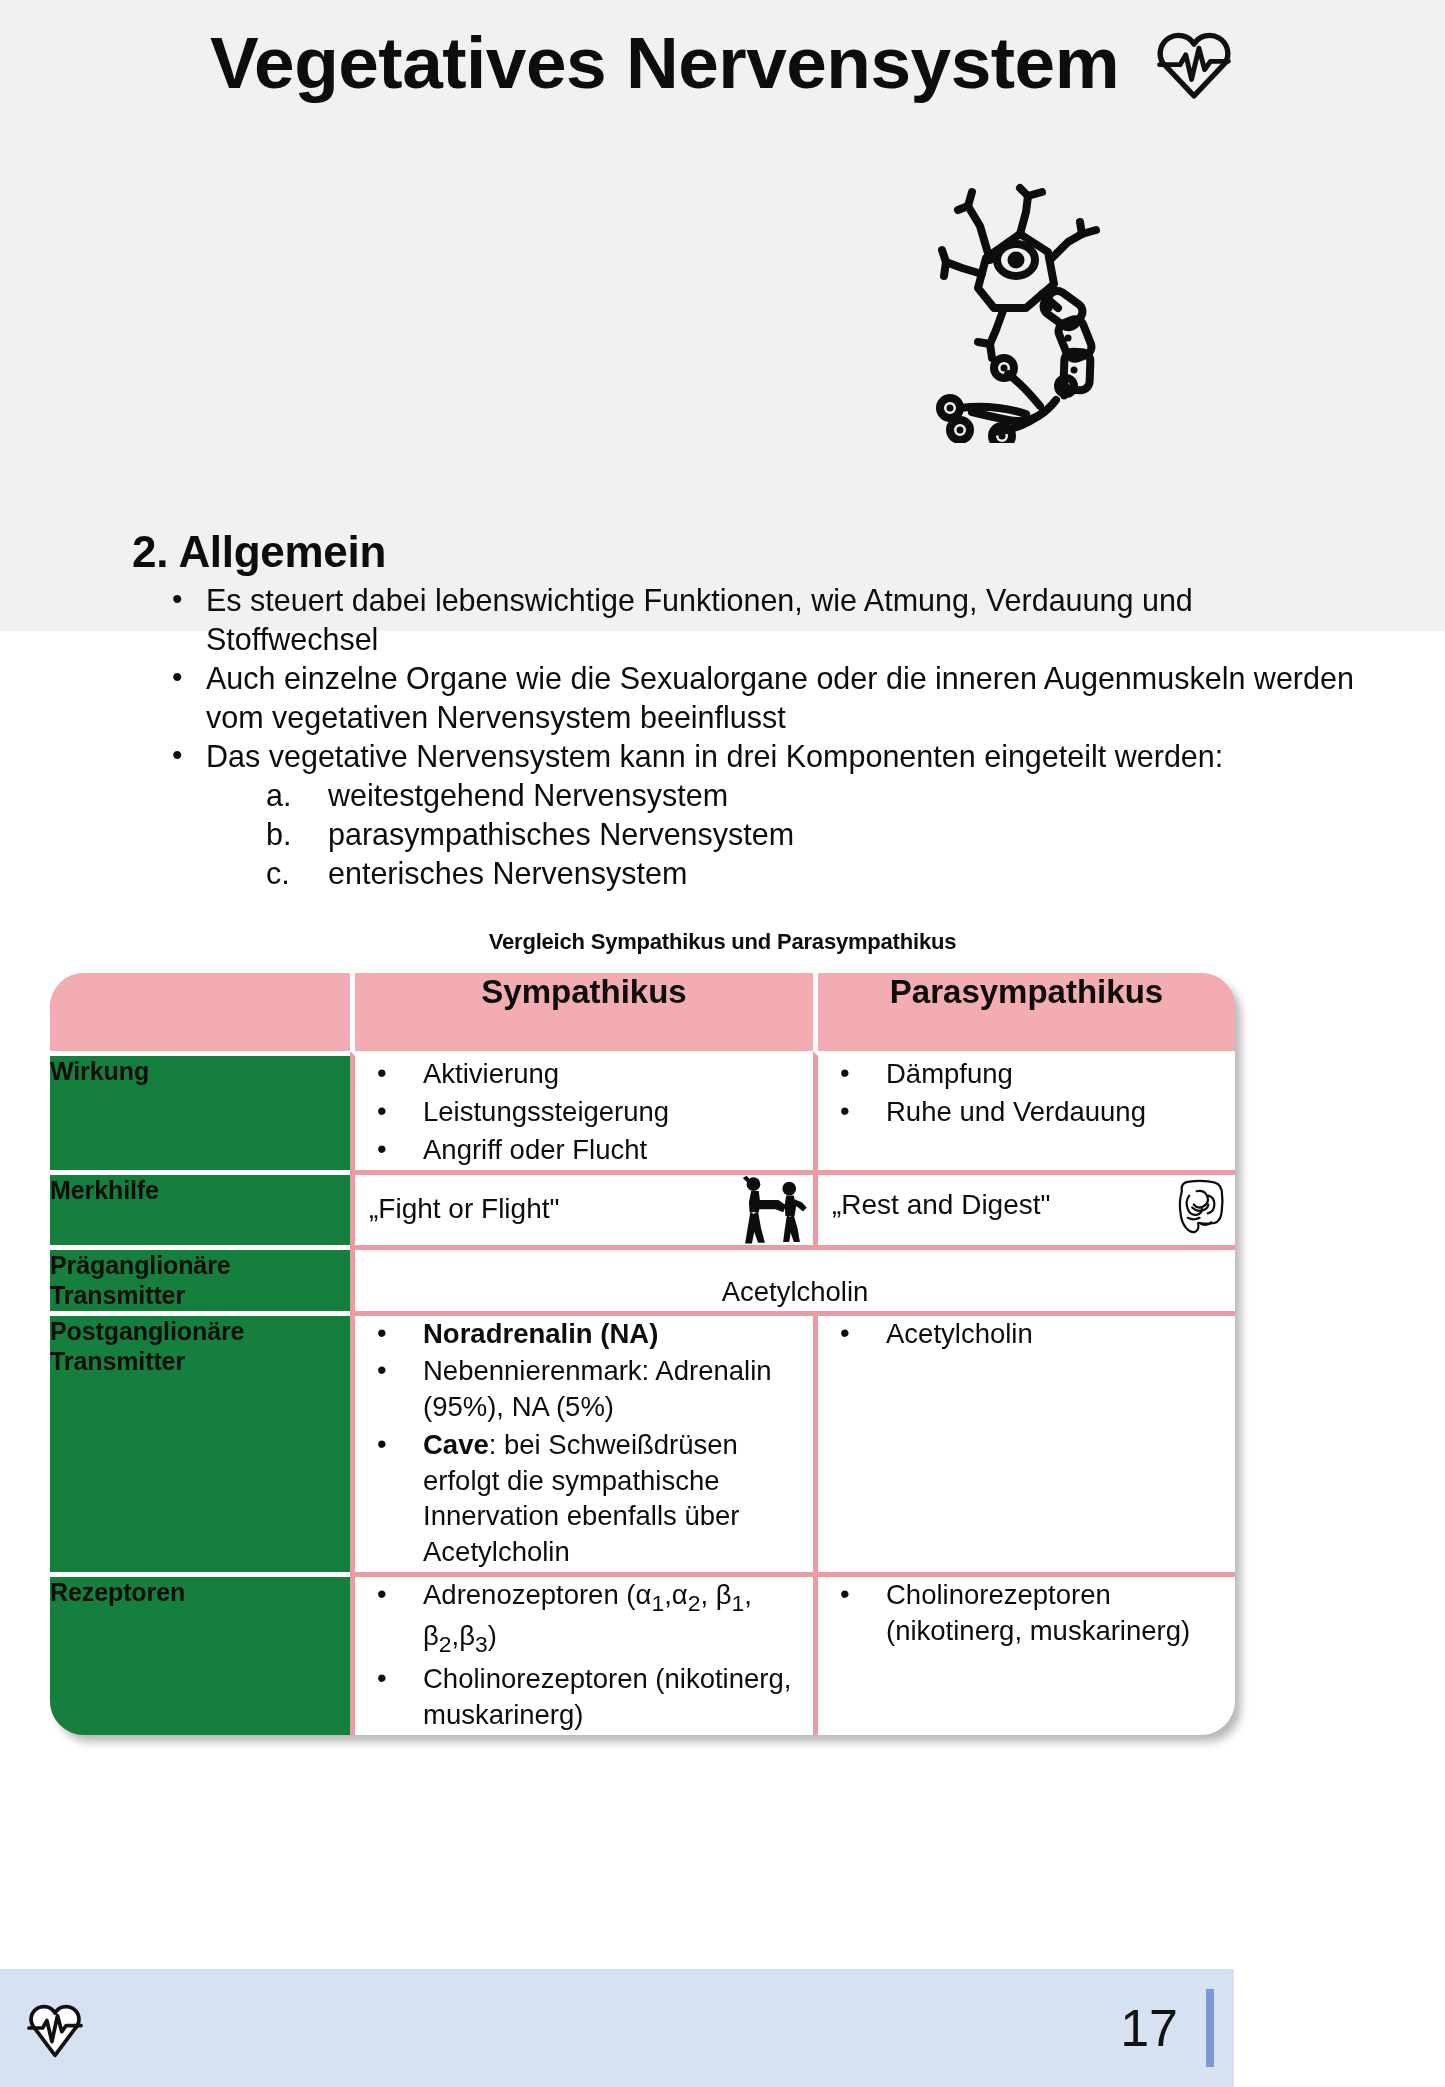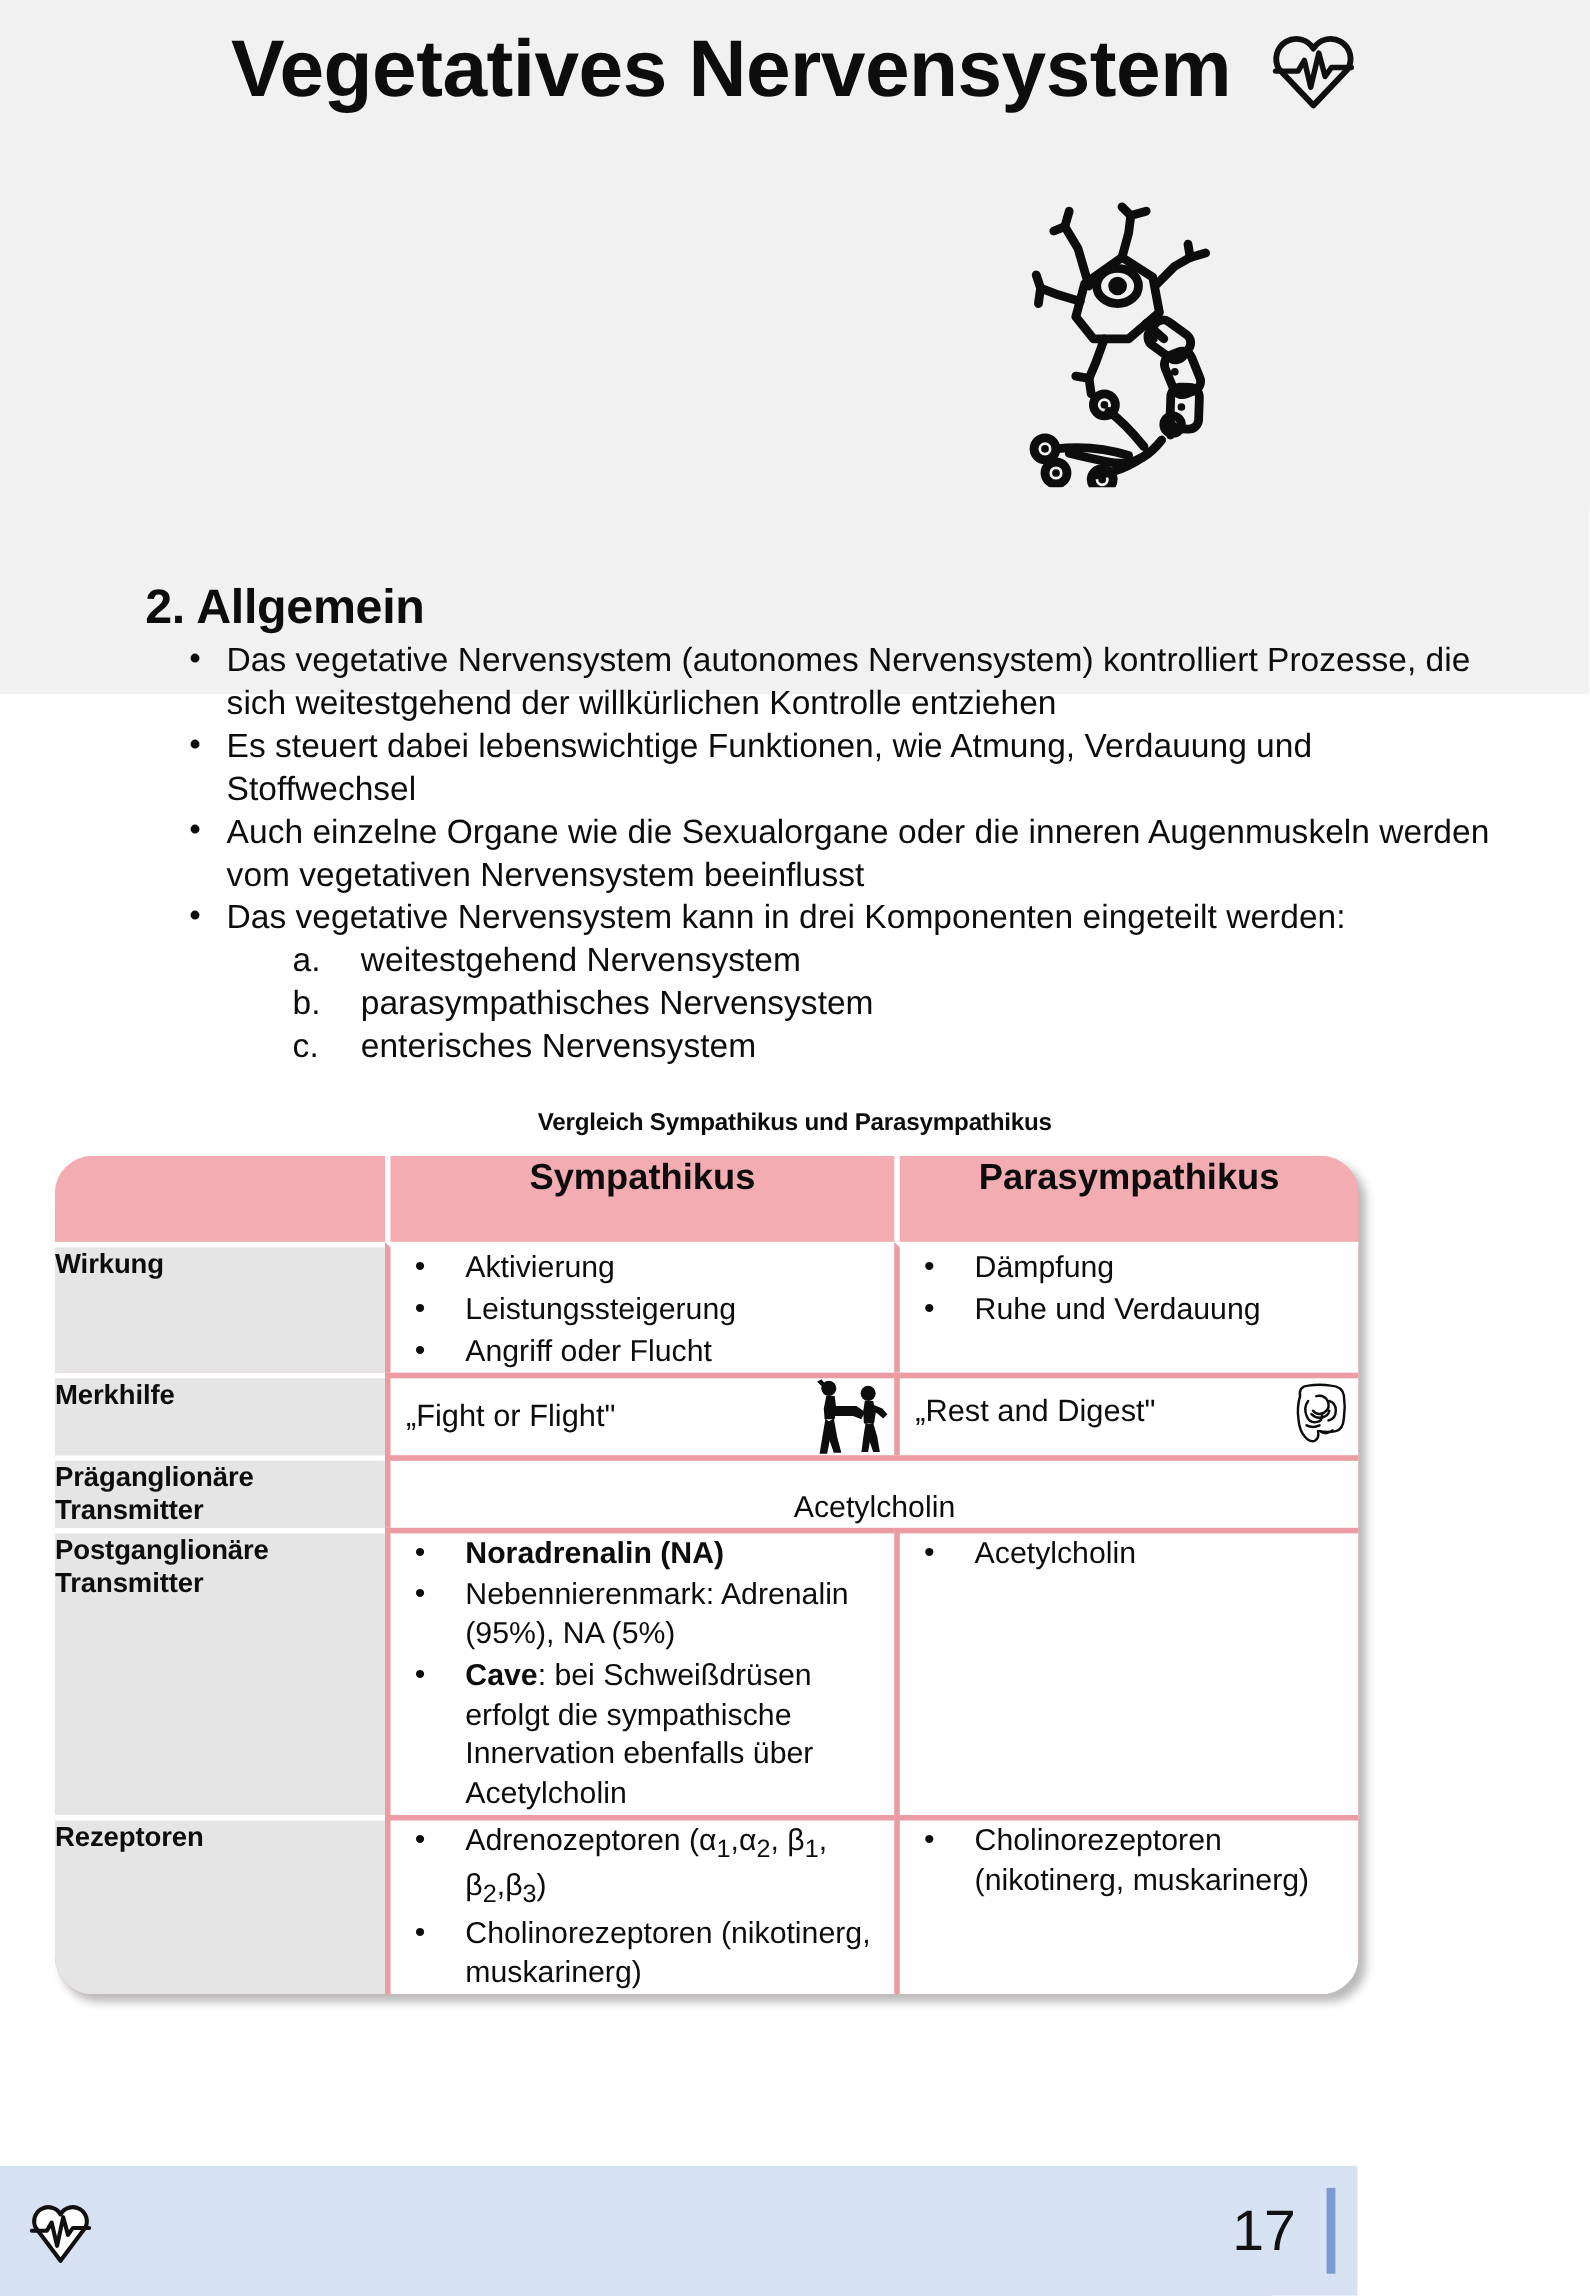--- a/index.html
+++ b/index.html
@@ -147,21 +147,21 @@
   .hdr-blank { background: #f2acb2; height: 78px; }
   .hdr-cell {
     background: #f2acb2;
     font-size: 33px;
     font-weight: 700;
     text-align: center;
     padding: 18px 6px 20px 6px;
     border-left: 5px solid #ffffff;
   }
   .row-label {
-    background: #e5e5e5;
+    background: #15803d;
     font-size: 25px;
     font-weight: 700;
     padding: 17px 10px 14px 27px;
     border-top: 5px solid #ffffff;
     letter-spacing: -0.1px;
     line-height: 1.22;
   }
   .cell {
     background: #ffffff;
     font-size: 27.5px;
@@ -302,21 +302,20 @@
       </g>
     </svg>
   </div>
 </div>
 
 <div class="content">
 
   <h2 class="section-heading">2. Allgemein</h2>
 
   <ul class="bullets">
-    <li>Das vegetative Nervensystem (autonomes Nervensystem) kontrolliert Prozesse, die sich weitestgehend der willkürlichen Kontrolle entziehen</li>
     <li>Es steuert dabei lebenswichtige Funktionen, wie Atmung, Verdauung und Stoffwechsel</li>
     <li>Auch einzelne Organe wie die Sexualorgane oder die inneren Augenmuskeln werden vom vegetativen Nervensystem beeinflusst</li>
     <li>
       <span>Das vegetative Nervensystem kann in drei Komponenten eingeteilt werden:</span>
       <ol class="sublist">
         <li>
           <span class="marker">a.</span>
           <span>weitestgehend Nervensystem</span>
         </li>
         <li>

